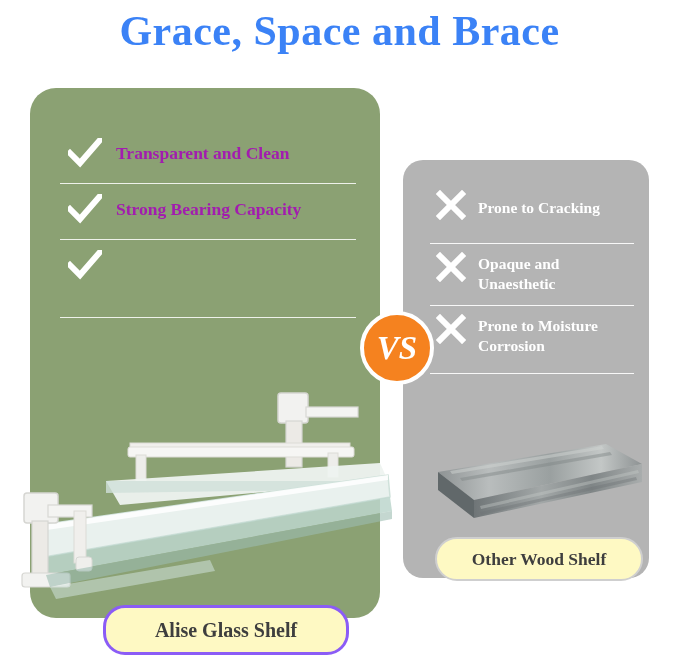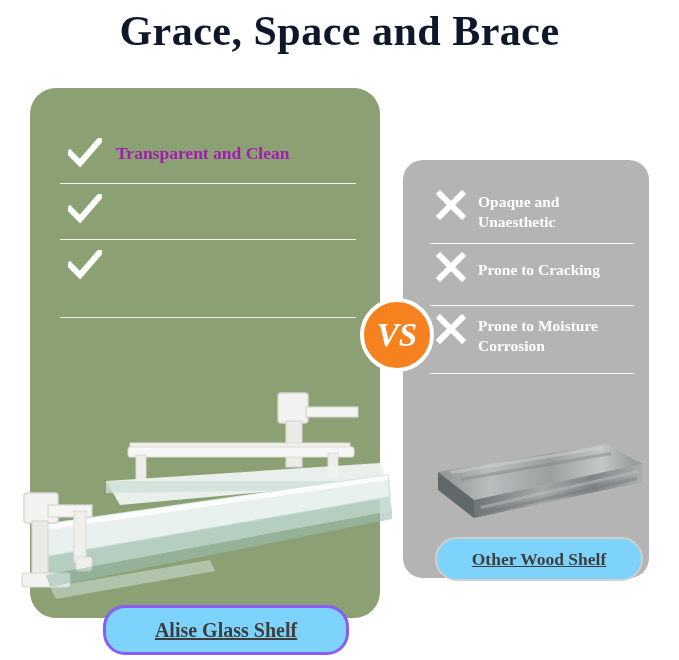--- a/index.html
+++ b/index.html
@@ -19,21 +19,21 @@
   .page-title {
     position: absolute;
     top: 4px;
     left: 0;
     width: 679px;
     text-align: center;
     font-family: "Liberation Serif", serif;
     font-weight: bold;
     font-size: 42px;
     letter-spacing: 0.5px;
-    color: #0f172a;
+    color: #3b82f6;
     line-height: 54px;
     white-space: nowrap;
   }
 
   
   .green-panel {
     position: absolute;
     left: 30px;
     top: 88px;
     width: 350px;
@@ -124,21 +124,21 @@
     left: 6px;
     top: 8px;
     width: 30px;
     height: 30px;
   }
 
   
   .vs-badge {
     position: absolute;
     left: 360px;
-    top: 298px;
+    top: 311px;
     width: 74px;
     height: 74px;
     border-radius: 50%;
     background: #f5821f;
     border: 4px solid #ffffff;
     box-sizing: border-box;
     display: flex;
     align-items: center;
     justify-content: center;
   }
@@ -148,30 +148,29 @@
     font-weight: bold;
     font-style: italic;
     font-size: 33px;
     letter-spacing: 0px;
     line-height: 33px;
   }
 
   
   .pill {
     position: absolute;
-    background: #7dd3fc;
+    background: #fef9c3;
     border-radius: 22px;
     display: flex;
     align-items: center;
     justify-content: center;
     color: #3e3e3e;
     font-family: "Liberation Serif", serif;
     font-weight: bold;
     white-space: nowrap;
-    text-decoration: underline;
   }
   .pill-left {
     left: 103px;
     top: 605px;
     width: 240px;
     height: 44px;
     font-size: 20px;
     border: 3px solid #8b5cf6;
   }
   .pill-right {
@@ -280,49 +279,50 @@
     </span>
     <span class="row-text">Transparent and Clean</span>
     <span class="divider"></span>
   </div>
   <div class="green-item">
     <span class="check-mark">
       <svg width="34" height="30" viewBox="0 0 34 30">
           <path d="M2 15 L12 25 L32 2" fill="none" stroke="#ffffff" stroke-width="6" stroke-linecap="square" stroke-linejoin="miter"></path>
         </svg>
     </span>
+    <span class="row-text">Strong Bearing Capacity</span>
     <span class="divider"></span>
   </div>
   <div class="green-item" style="min-height:78px;">
     <span class="check-mark">
       <svg width="34" height="30" viewBox="0 0 34 30">
           <path d="M2 15 L12 25 L32 2" fill="none" stroke="#ffffff" stroke-width="6" stroke-linecap="square" stroke-linejoin="miter"></path>
         </svg>
     </span>
     <span class="divider"></span>
   </div>
 </div>
 
 <div class="gray-list">
   <div class="gray-item" style="min-height:62px;">
     <span class="cross-mark">
       <svg width="30" height="30" viewBox="0 0 30 30">
           <path d="M4 4 L26 26 M26 4 L4 26" fill="none" stroke="#ffffff" stroke-width="6" stroke-linecap="square"></path>
         </svg>
     </span>
-    <span class="row-text">Opaque and Unaesthetic</span>
+    <span class="row-text" style="padding-top:16px;">Prone to Cracking</span>
     <span class="divider"></span>
   </div>
   <div class="gray-item" style="min-height:62px;">
     <span class="cross-mark">
       <svg width="30" height="30" viewBox="0 0 30 30">
           <path d="M4 4 L26 26 M26 4 L4 26" fill="none" stroke="#ffffff" stroke-width="6" stroke-linecap="square"></path>
         </svg>
     </span>
-    <span class="row-text" style="padding-top:16px;">Prone to Cracking</span>
+    <span class="row-text">Opaque and Unaesthetic</span>
     <span class="divider"></span>
   </div>
   <div class="gray-item" style="min-height:68px;">
     <span class="cross-mark">
       <svg width="30" height="30" viewBox="0 0 30 30">
           <path d="M4 4 L26 26 M26 4 L4 26" fill="none" stroke="#ffffff" stroke-width="6" stroke-linecap="square"></path>
         </svg>
     </span>
     <span class="row-text">Prone to Moisture Corrosion</span>
     <span class="divider"></span>

